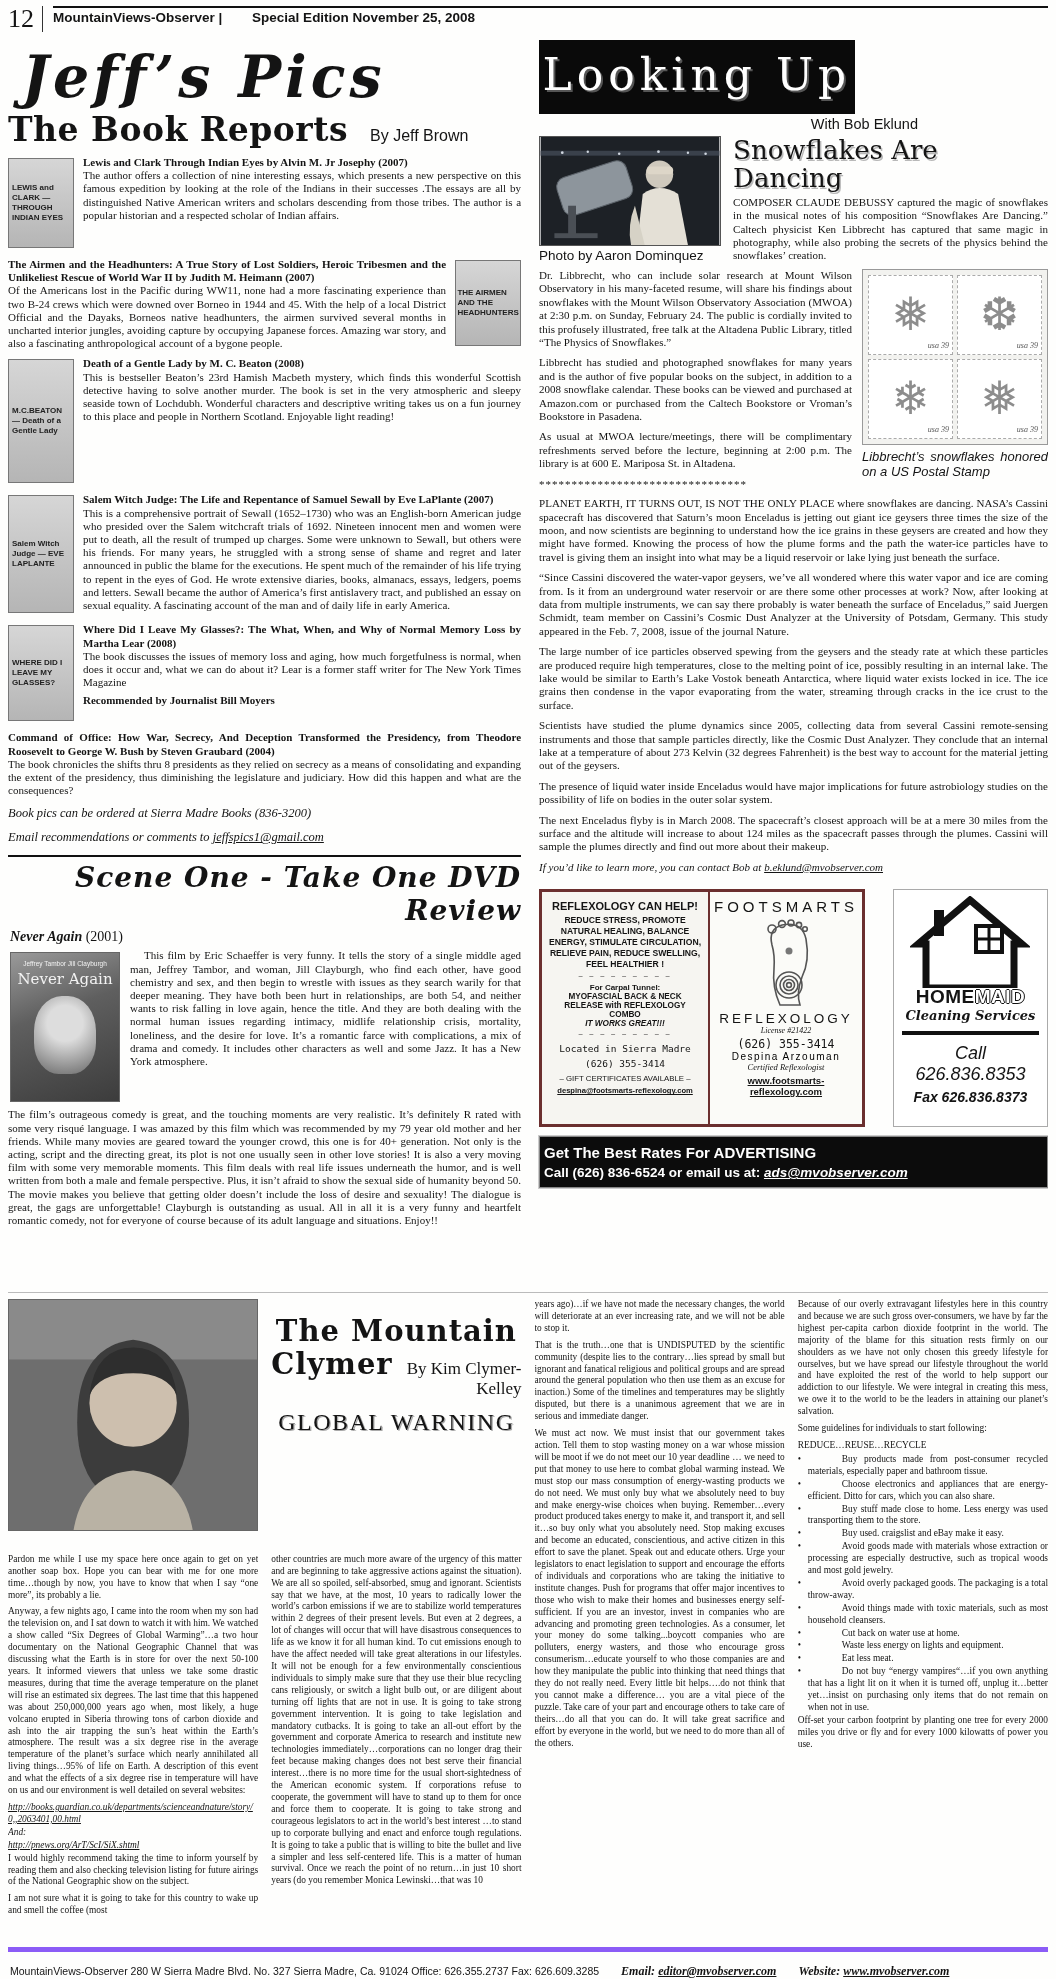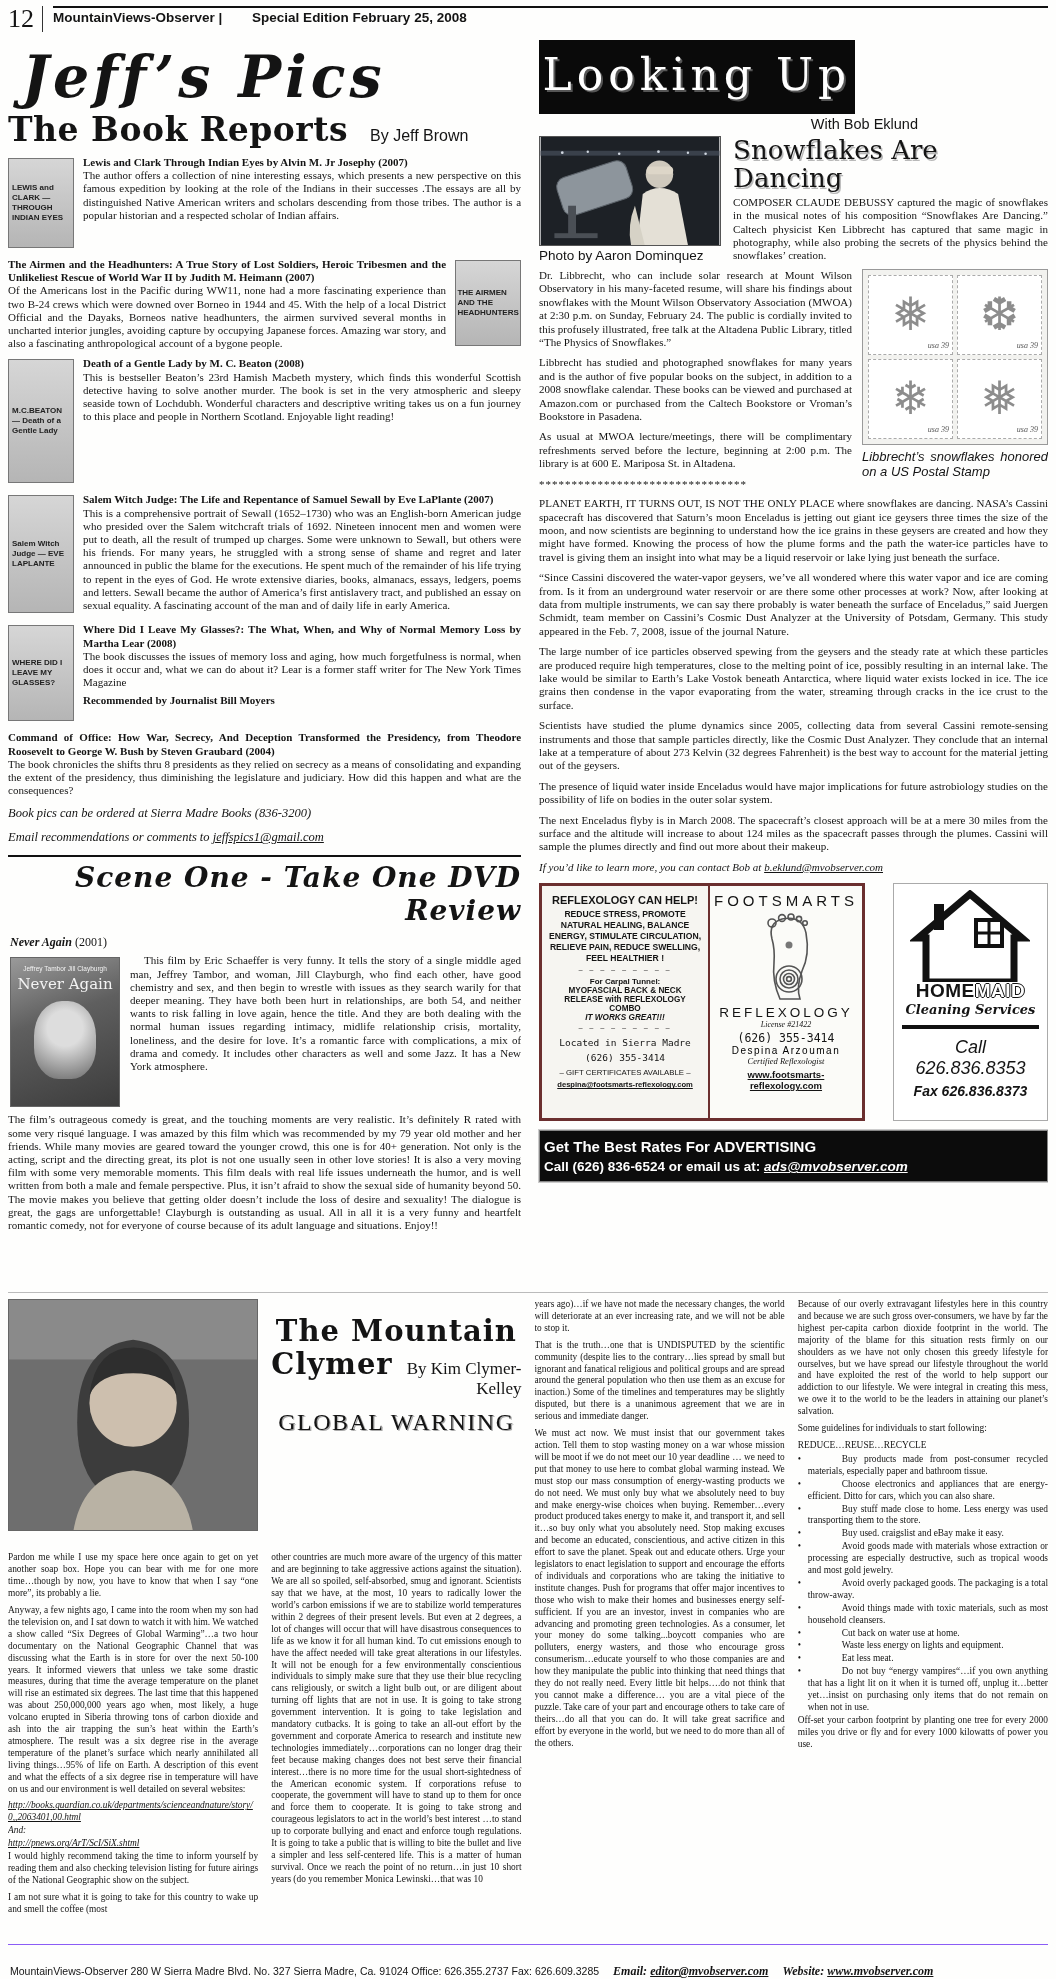--- a/index.html
+++ b/index.html
@@ -29,21 +29,21 @@
   .cover { float:left; width:66px; margin:2px 9px 3px 0; background:linear-gradient(#d6d6d6,#b5b5b5);
            border:1px solid #777; display:flex; align-items:center; justify-content:center; text-align:left;
            font-family:"Liberation Sans",sans-serif; font-weight:bold; font-size:8px; line-height:10px; color:#222; padding:3px; }
   .cover.right { float:right; margin:2px 0 3px 9px; }
   .h92{height:90px}.h104{height:124px}.h120{height:118px}.h96{height:96px}.h88{height:86px}
   .note { font-style:italic; font-size:12.5px; margin-top:9px; }
   .note a { color:#141414; }
   .thickrule { border:none; border-top:2.5px solid #111; margin:10px 0 4px 0; }
   
   .dvd-title { font-family:"DejaVu Serif",serif; font-weight:bold; font-style:italic; font-size:28px; text-align:right; letter-spacing:1px; }
-  .movieline { font-size:12px; margin:8px 0 4px 2px; }
+  .movieline { font-size:14px; margin:2px 0 4px 2px; }
   .movieline b { font-style:italic; }
   .dvd-body { font-size:11px; line-height:13.2px; text-align:justify; overflow:hidden; }
   .dvdcover { float:left; width:110px; height:150px; margin:3px 10px 4px 2px; border:1px solid #666;
               background:linear-gradient(160deg,#9a9a9a,#5f5f5f 40%,#3c3c3c); color:#f3f3f3; text-align:center;
               display:flex; flex-direction:column; align-items:center; padding:4px; }
   .dvdcover .names { font-family:"Liberation Sans",sans-serif; font-size:6.5px; }
   .dvdcover .ttl { font-family:"DejaVu Serif",serif; font-size:15px; margin-top:2px; }
   .dvdcover .face { width:62px; height:78px; margin-top:10px; border-radius:45% 45% 40% 40%;
                     background:radial-gradient(circle at 50% 35%, #ddd 0 30%, #999 70%, #666); }
   .dvd-p2 { font-size:11px; line-height:13.2px; text-align:justify; margin-top:2px; }
@@ -68,21 +68,21 @@
                 grid-template-columns:1fr 1fr; gap:4px; }
   .stamp { background:#fff; border:1px dashed #aaa; height:80px; position:relative;
            display:flex; align-items:center; justify-content:center; }
   .stamp .flake { font-size:46px; color:#8d8d8d; line-height:1; }
   .stamp .denom { position:absolute; right:3px; bottom:2px; font-style:italic; font-size:8px; color:#555; }
   .stampcap { font-family:"Liberation Sans",sans-serif; font-style:italic; font-size:13px; line-height:15px; margin-top:4px; }
   .asterisks { letter-spacing:1px; font-size:11px; margin-bottom:6px; }
   .contactline { font-style:italic; }
   .contactline a { color:#141414; }
   
-  .adsrow { display:flex; gap:28px; margin-top:9px; height:238px; }
+  .adsrow { display:flex; gap:28px; margin-top:15px; height:238px; }
   .reflexad { flex:2.45; border:3px solid #6b2f2f; background:#f6f5f1; display:flex; }
   .reflexleft { width:53%; border-right:2px solid #6b2f2f; padding:8px 6px; text-align:center;
                 font-family:"Liberation Sans",sans-serif; }
   .rl-head { font-weight:bold; font-size:11px; }
   .rl-benefits { font-size:8.6px; line-height:11px; font-weight:bold; margin-top:3px; }
   .rl-sq { font-size:8px; letter-spacing:2px; color:#333; margin:2px 0; }
   .rl-carpal-t { font-size:8px; font-weight:bold; }
   .rl-carpal-b { font-size:8.2px; font-weight:bold; }
   .rl-carpal-i { font-size:8.2px; font-style:italic; font-weight:bold; }
   .rl-loc { font-family:"DejaVu Sans Mono",monospace; font-size:9.5px; margin-top:4px; }
@@ -121,36 +121,36 @@
   .ccol { font-size:9.4px; line-height:11.9px; text-align:justify; overflow:hidden; }
   .ccol p { margin-bottom:5px; }
   .c1 { grid-column:1; grid-row:2; } .c2 { grid-column:2; grid-row:2; }
   .c3 { grid-column:3; grid-row:1 / span 2; } .c4 { grid-column:4; grid-row:1 / span 2; }
   .urlline { font-style:italic; word-break:break-all; margin-bottom:1px !important; }
   .urlline a { color:#141414; }
   .bullet { position:relative; padding-left:10px; text-indent:0; margin-bottom:1px !important; }
   .bullet .dot { position:absolute; left:0; top:0; }
   .bullet .btxt::before { content:""; display:inline-block; width:34px; }
   
-  .pfooter { border-top:1px solid #8b5cf6; margin-top:2px; padding:19px 2px 0 2px;
-             font-family:"Liberation Sans",sans-serif; font-size:10.5px; display:flex; gap:14px; align-items:baseline; }
+  .pfooter { border-top:5px solid #8b5cf6; margin-top:2px; padding:12px 2px 0 2px;
+             font-family:"Liberation Sans",sans-serif; font-size:10.5px; display:flex; gap:22px; align-items:baseline; }
   .pf-mail { font-family:"Liberation Serif",serif; font-weight:bold; font-style:italic; font-size:12px; }
   .pf-mail a { color:#141414; }
 </style>
 </head>
 <body>
 
 <div class="page">
 
   <div class="topbar">
     <span class="pgnum">12</span>
     <div class="mast">
       <div class="mast-text">
         <span>MountainViews-Observer |</span>
-        <span class="ed">Special Edition February 25, 2008</span>
+        <span class="ed">Special Edition November 25, 2008</span>
       </div>
     </div>
   </div>
 
   <div class="cols">
 
     <div class="lcol">
       <div class="jp-script">Jeff’s Pics</div>
       <div class="br-titlerow">
         <span class="br-title">The Book Reports</span>

